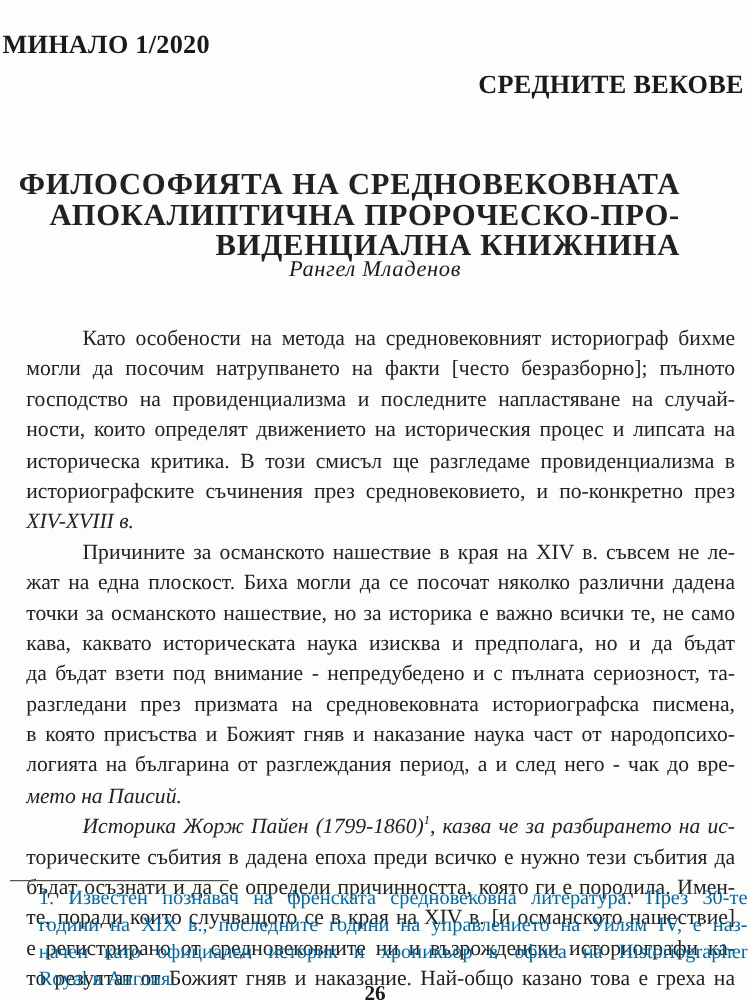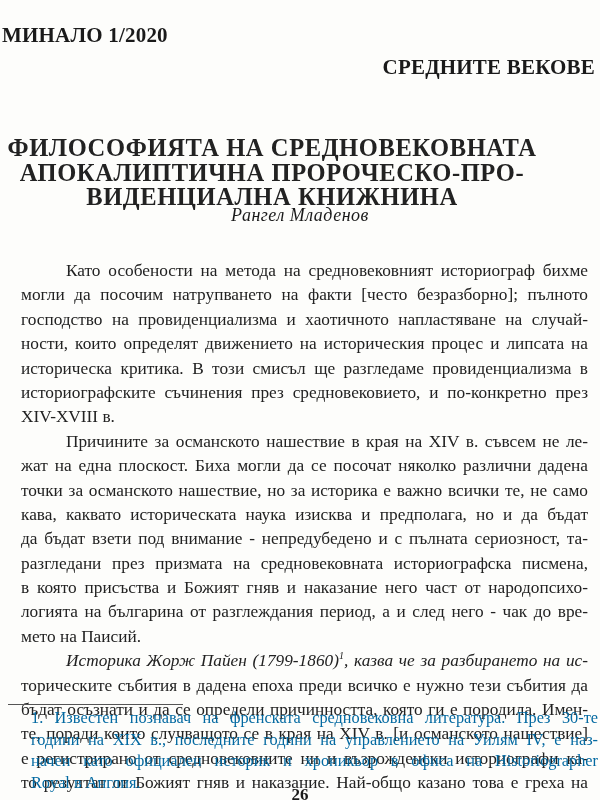--- a/index.html
+++ b/index.html
@@ -8,35 +8,35 @@
     font-family:"Liberation Serif","DejaVu Serif",serif; color:#1a1a1a;
     position:relative;
   }
   .running-head {
     position:absolute; top:23px; left:2px; right:5px; height:24px;
     font-weight:bold; font-size:21px; letter-spacing:0.2px;
   }
   .running-head .left { position:absolute; left:0; top:0; }
   .running-head .right { position:absolute; right:0; top:0;margin-top:32px; }
   .title {
-    position:absolute; top:136px; left:0; width:544px; text-align:center;
+    position:absolute; top:136px; left:0; width:544px; text-align:right;
     font-weight:bold; font-size:24.5px; line-height:24.5px; letter-spacing:0.6px;
     color:#222;
   }
   .title div { white-space:nowrap; }
   .author {
     position:absolute; top:205px; left:0; width:600px; text-align:center;
     font-style:italic; font-size:18px; letter-spacing:0.5px;
   }
   .body-text {
     position:absolute; top:259px; left:21px; width:567px;
     font-size:17.3px; line-height:24.4px; color:#222;
   }
   .body-text .line { white-space:nowrap; text-align:justify; text-align-last:justify; height:24.4px; }
-  .body-text .line.last { text-align-last:left; }
+  .body-text .line.last { text-align-last:left;font-style:italic; }
   .body-text .line.indent { padding-left:45px; }
   sup { font-size:10px; line-height:0; }
   .fn-rule {
     position:absolute; top:704px; left:8px; width:175px; height:0;
     border-top:1px solid #555;
   }
   .footnotes {
     position:absolute; top:707px; left:31px; width:567px;
     font-size:16.3px; line-height:21.5px; color:#0369a1;
   }
@@ -59,32 +59,32 @@
   <div>ФИЛОСОФИЯТА НА СРЕДНОВЕКОВНАТА</div>
   <div>АПОКАЛИПТИЧНА ПРОРОЧЕСКО-ПРО-</div>
   <div>ВИДЕНЦИАЛНА КНИЖНИНА</div>
 </div>
 
 <div class="author">Рангел Младенов</div>
 
 <div class="body-text">
   <div class="line indent">Като особености на метода на средновековният историограф бихме</div>
   <div class="line">могли да посочим натрупването на факти [често безразборно]; пълното</div>
-  <div class="line">господство на провиденциализма и хаотичното напластяване на случай-</div>
+  <div class="line">господство на провиденциализма и последните напластяване на случай-</div>
   <div class="line">ности, които определят движението на историческия процес и липсата на</div>
   <div class="line">историческа критика. В този смисъл ще разгледаме провиденциализма в</div>
   <div class="line">историографските съчинения през средновековието, и по-конкретно през</div>
   <div class="line last">XIV-XVIII в.</div>
   <div class="line indent">Причините за османското нашествие в края на XIV в. съвсем не ле-</div>
   <div class="line">жат на една плоскост. Биха могли да се посочат няколко различни дадена</div>
   <div class="line">точки за османското нашествие, но за историка е важно всички те, не само</div>
   <div class="line">кава, каквато историческата наука изисква и предполага, но и да бъдат</div>
   <div class="line">да бъдат взети под внимание - непредубедено и с пълната сериозност, та-</div>
   <div class="line">разгледани през призмата на средновековната историографска писмена,</div>
-  <div class="line">в която присъства и Божият гняв и наказание него част от народопсихо-</div>
+  <div class="line">в която присъства и Божият гняв и наказание наука част от народопсихо-</div>
   <div class="line">логията на българина от разглеждания период, а и след него - чак до вре-</div>
   <div class="line last">мето на Паисий.</div>
   <div class="line indent" style="text-align-last:justify;font-style:italic;">
     <span>Историка Жорж Пайен (1799-1860)</span><sup>1</sup><span>, казва че за разбирането на ис-</span>
   </div>
   <div class="line">торическите събития в дадена епоха преди всичко е нужно тези събития да</div>
   <div class="line">бъдат осъзнати и да се определи причинността, която ги е породила. Имен-</div>
   <div class="line">те, поради които случващото се в края на XIV в. [и османското нашествие]</div>
   <div class="line">е регистрирано от средновековните ни и възрожденски историографи ка-</div>
   <div class="line">то резултат от Божият гняв и наказание. Най-общо казано това е греха на</div>

